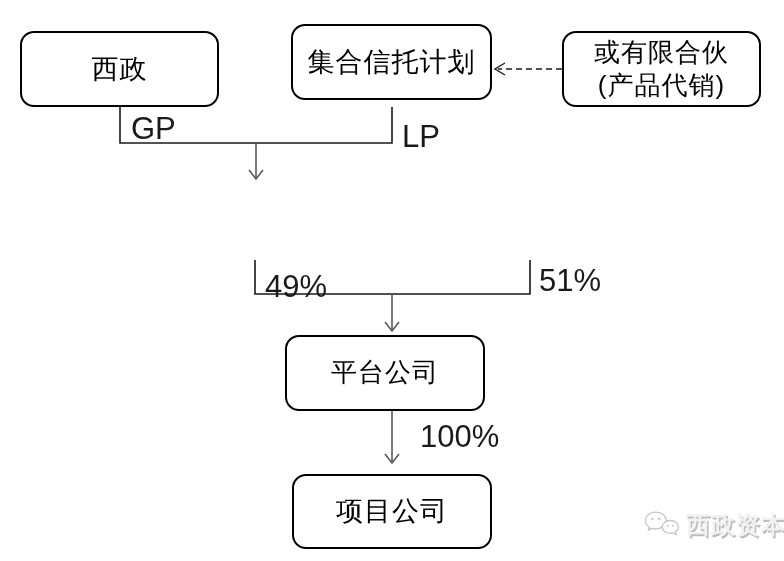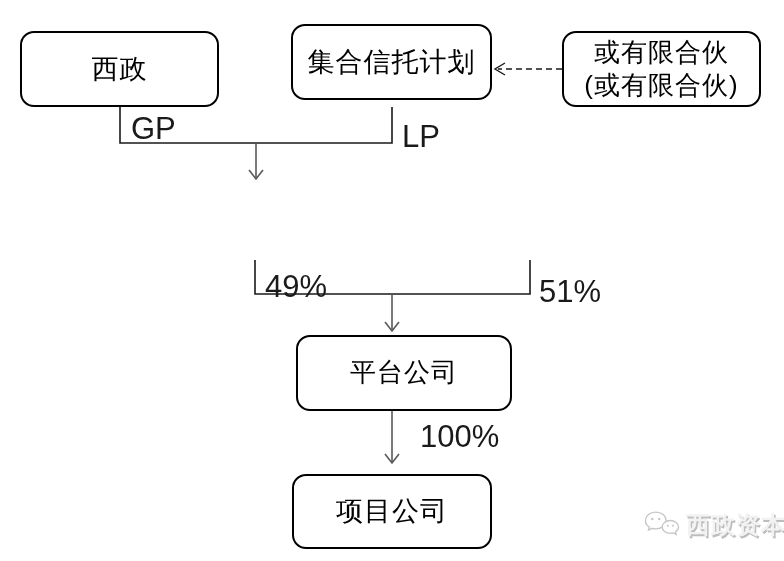--- a/index.html
+++ b/index.html
@@ -37,32 +37,32 @@
     color: #000000;
     font-size: 27px;
     line-height: 1.28;
     letter-spacing: 1px;
   }
   .node-xizheng   { left: 20px;  top: 31px;  width: 199px; height: 76px; }
   .node-trust     { left: 291px; top: 24px;  width: 201px; height: 76px; }
   .node-wealth    { left: 562px; top: 31px;  width: 199px; height: 76px; font-size: 26px; }
   .node-fund      { left: 155px; top: 183px; width: 200px; height: 77px; font-size: 26px; }
   .node-developer { left: 428px; top: 183px; width: 200px; height: 77px; }
-  .node-spv       { left: 296px; top: 335px; width: 216px; height: 76px; font-size: 26px; gap: 35px; }
+  .node-spv       { left: 285px; top: 335px; width: 200px; height: 76px; font-size: 26px; gap: 35px; }
   .node-project   { left: 292px; top: 466px; width: 200px; height: 75px; margin-top: 8px; }
   .edge-label {
     position: absolute;
     font-size: 31px;
     color: #1a1a1a;
     white-space: nowrap;
   }
   .label-gp    { left: 131px; top: 111px; }
   .label-lp    { left: 402px; top: 111px; margin-top: 8px; }
   .label-49    { left: 265px; top: 269px; }
-  .label-51    { left: 539px; top: 274px; }
+  .label-51    { left: 539px; top: 263px; }
   .label-100   { left: 404px; top: 419px; margin-left: 16px; }
   .watermark {
     position: absolute;
     left: 643px;
     top: 509px;
     display: flex;
     align-items: center;
     gap: 5px;
   }
   .watermark-text {
@@ -107,21 +107,21 @@
   <div class="node node-xizheng">
     <span>西政</span>
   </div>
 
   <div class="node node-trust">
     <span>集合信托计划</span>
   </div>
 
   <div class="node node-wealth">
     <span>或有限合伙</span>
-    <span>(或有限合伙)</span>
+    <span>(产品代销)</span>
   </div>
 
 
 
   <div class="node node-spv">
     <span>平台公司</span>
   </div>
 
   <div class="node node-project">
     <span>项目公司</span>

